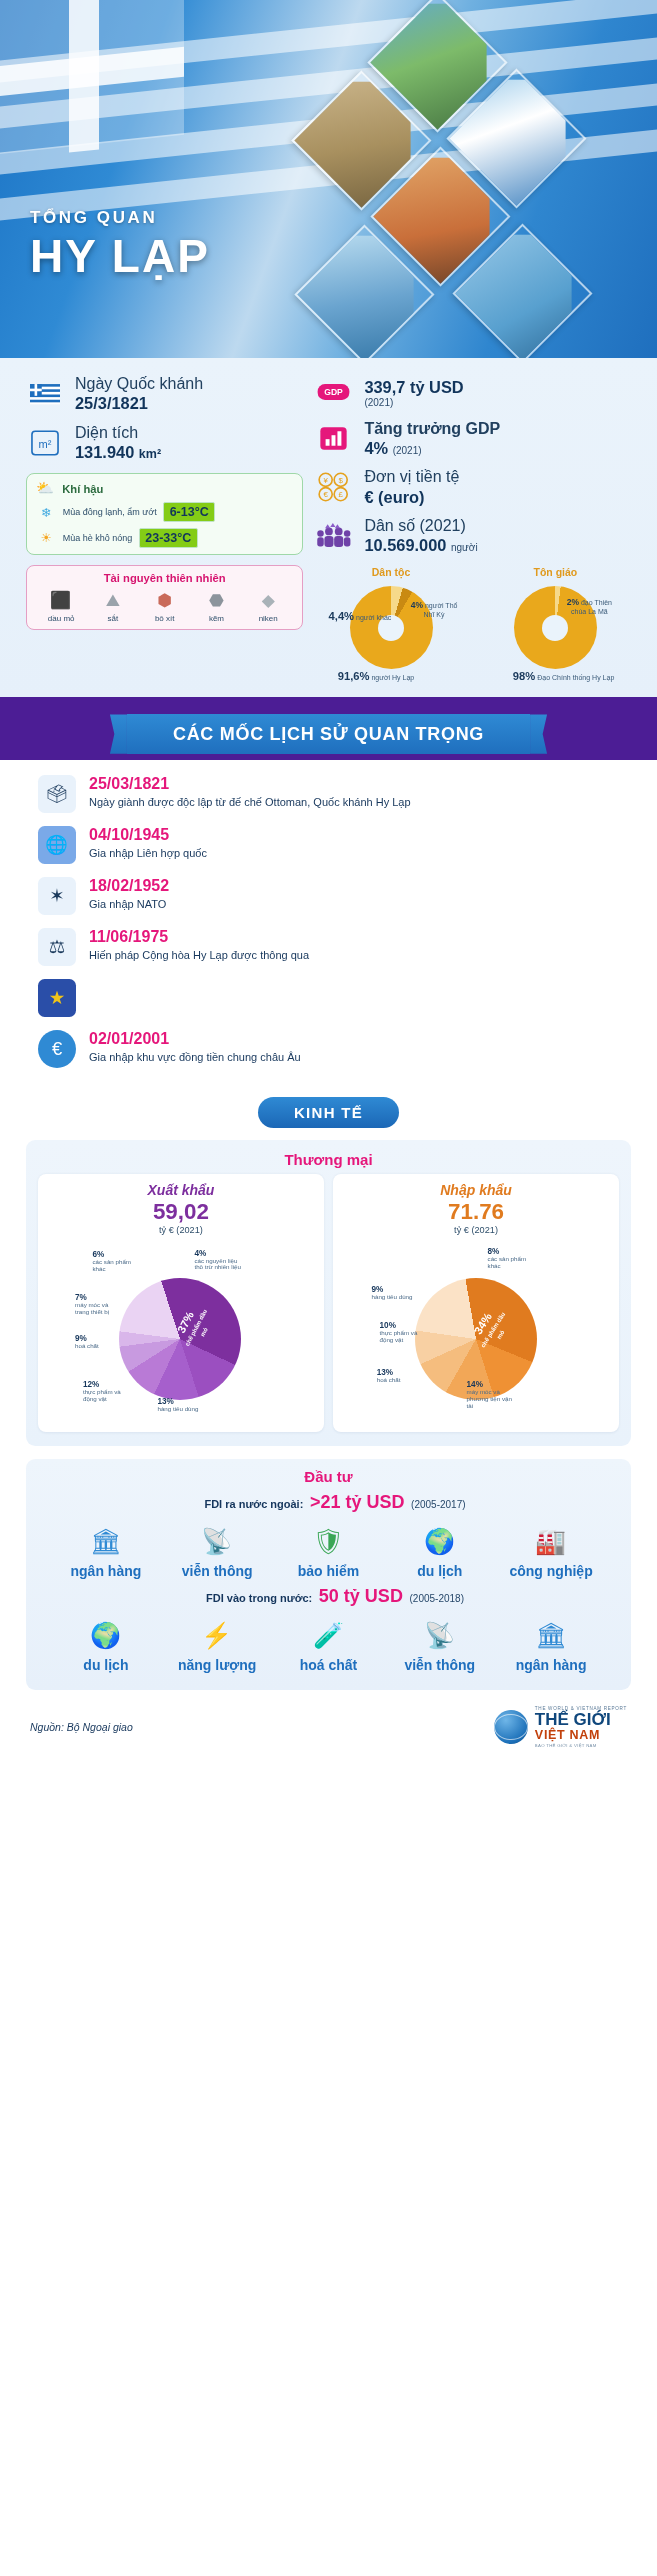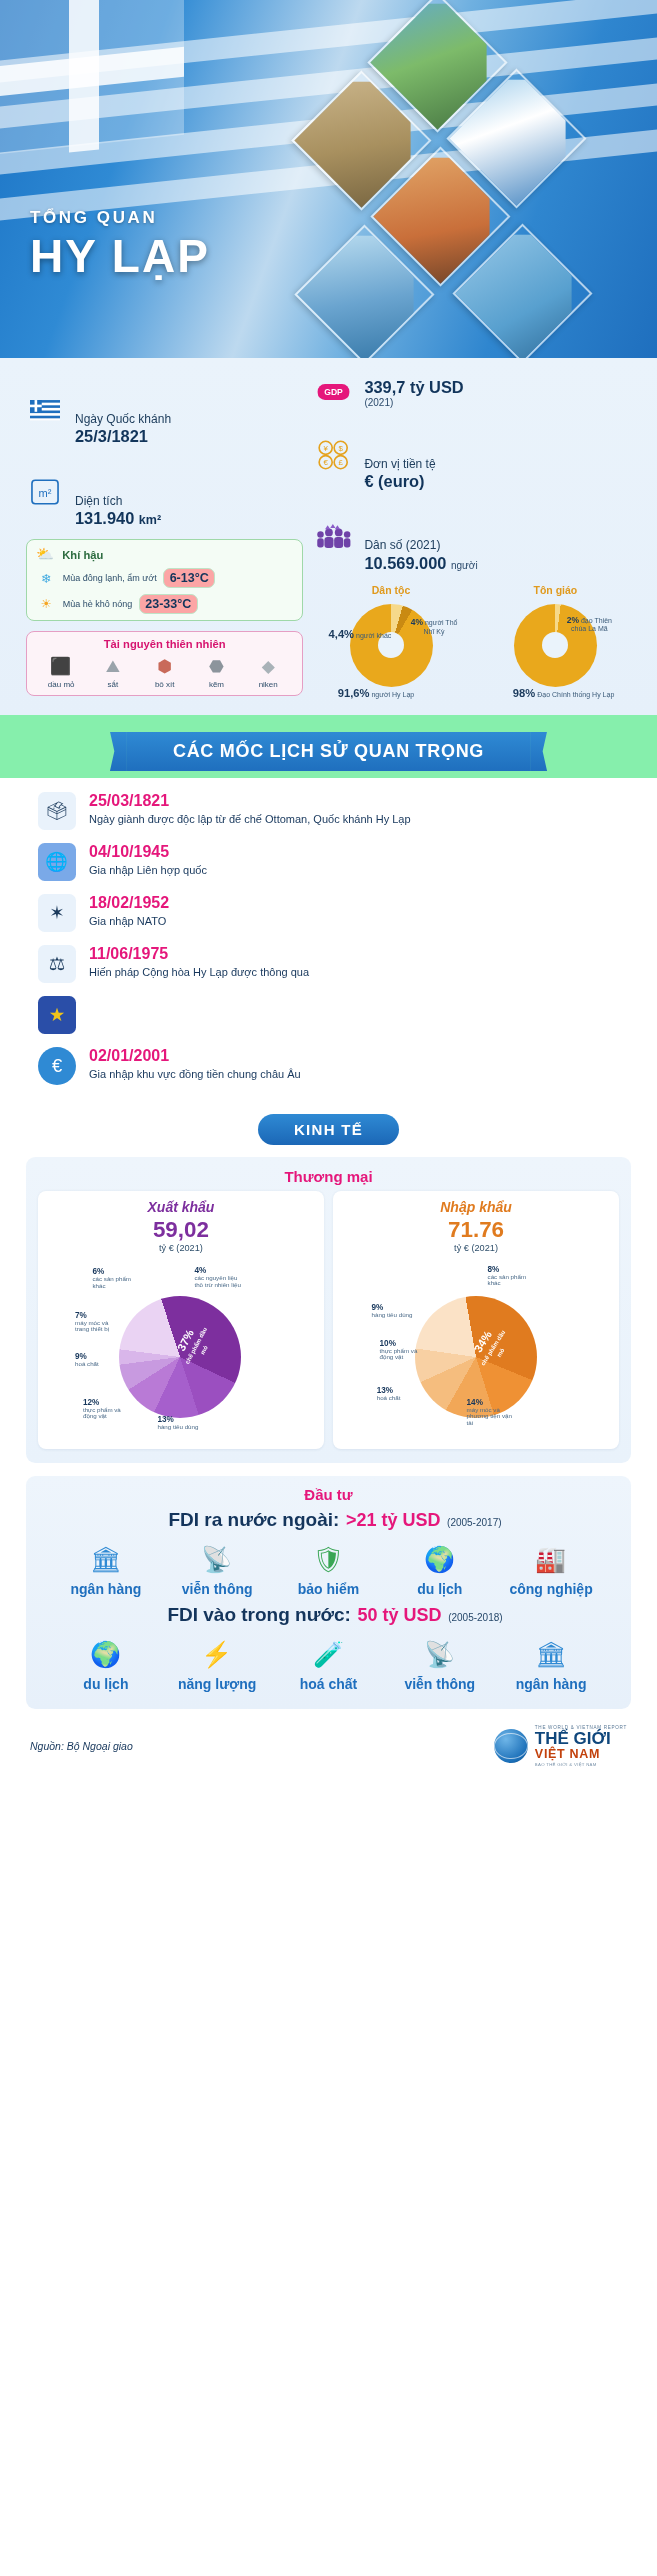--- a/index.html
+++ b/index.html
@@ -82,38 +82,38 @@
     display: flex; gap: 12px;
   }
   .facts-left { width: 283px; }
   .facts-right { width: 322px; }
 
   .fact-row { display: flex; align-items: center; gap: 12px; margin-bottom: 10.5px; }
   .fact-ico {
     width: 37px; height: 34px; flex: none;
     display: flex; align-items: center; justify-content: center;
   }
-  .fact-text .lbl { font-size: 12px; color: #21405f; margin-top: 37px; }
+  .fact-text .lbl { font-size: 16px; color: #21405f; }
   .fact-text .val { font-size: 16.4px; font-weight: bold; color: #12355b; margin-top: 1.3px; }
   .fact-text .val .unit { font-size: 12.5px; font-weight: bold; }
   .fact-text .yr { font-size: 10px; font-weight: normal; color: #2b4a6b; }
 
   .pink { color: #e5177b; }
   .pink-dark { color: #d6146f; }
 
   .climate {
     border: 1.3px solid #9fd8a8; border-radius: 8px; background: #f4fcf5;
     padding: 6.6px 9.2px; margin-top: 2.6px;
   }
   .climate-title { display: flex; align-items: center; gap: 8px; font-size: 11.2px; color: #2c6b3f; font-weight: bold; }
   .climate-row { display: flex; align-items: center; gap: 6.6px; margin-top: 5.3px; }
   .climate-row .ci { width: 20px; text-align: center; font-size: 12.5px; }
   .climate-row .ct { font-size: 9px; color: #2f4f6b; }
   .climate-row .cv { font-size: 12.5px; font-weight: bold; color: #12355b; }
-  .temp-box { border: 0.7px solid #bfe3c6; border-radius: 7px; padding: 2px 5.3px; background:#fca5a5; }
+  .temp-box { border: 0.7px solid #bfe3c6; border-radius: 2px; padding: 2px 5.3px; background:#84cc16; }
 
   .res {
     border: 1.3px solid #e59ec4; border-radius: 8px; background: #fdf3f8;
     padding: 6.6px 9.2px; margin-top: 9.2px;
   }
   .res-title { color: #d6146f; font-weight: bold; font-size: 11.2px; text-align: center; }
   .res-items { display: flex; justify-content: space-between; margin-top: 5.3px; }
   .res-item { text-align: center; width: 50px; }
   .res-item .box { height: 22.4px; display:flex; align-items:center; justify-content:center; font-size: 17px; }
   .res-item .nm { font-size: 8px; color: #2f4f6b; margin-top: 2px; }
@@ -125,21 +125,21 @@
   .donut { width: 83px; height: 83px; border-radius: 50%; margin: 8px auto 0 auto; position: relative; }
   .donut::after {
     content:""; position:absolute; left:50%; top:50%; width:26px;height:26px;
     background:#eaf3fb; border-radius:50%; transform: translate(-50%,-50%);
   }
   .dlab { position: absolute; font-size: 7px; line-height: 1.15; color: #3a5a78; }
   .dlab b { font-size: 8.5px; color: #1b3a5c; }
   .dlab.big b { font-size: 11.2px; }
 
   
-  .banner-wrap { background:#86efac; padding: 17px 0 6.6px 0; display:flex; justify-content:center; }
+  .banner-wrap { background:#4c1d95; padding: 17px 0 6.6px 0; display:flex; justify-content:center; }
   .banner {
     position: relative; background: linear-gradient(180deg,#2f8ad4,#1f6fbe);
     color: #fff; font-size: 18px; font-weight: bold; letter-spacing: 0.7px;
     padding: 9.2px 46px; text-align:center;
   }
   .banner::before, .banner::after{
     content:""; position:absolute; top:0; width:17px; height:100%;
     background: linear-gradient(180deg,#2f8ad4,#1f6fbe);
   }
   .banner::before { left:-17px; clip-path: polygon(0 0,100% 0,100% 100%,0 100%,26% 50%); }
@@ -175,21 +175,21 @@
   .pie { position:absolute; left: 47px; top: 39px; width: 122px; height: 122px; border-radius: 50%; }
   .pie-lab { position:absolute; font-size: 8.2px; font-weight: bold; color:#17375c; line-height:1.1; }
   .pie-lab small { display:block; font-weight: normal; font-size: 6.2px; color:#4a6a88; max-width: 49px; }
   .in-lab { position:absolute; color:#fff; font-size: 8px; font-weight: bold; text-align:center; line-height:1.15; }
   .in-lab b { font-size: 11.2px; display:block; }
 
   
   .invest { margin: 13px 26px 0 26px; background: linear-gradient(180deg,#eef5fc,#e7f0fa); border-radius: 9.2px; padding: 9.2px 12px 13px 12px; }
   .invest-title { text-align:center; font-size: 15px; font-weight: bold; color:#e5177b; margin-bottom: 6.6px; }
   .inv-line { display:flex; align-items: baseline; justify-content:center; gap: 6.6px; flex-wrap: wrap; }
-  .inv-line .lb { font-size: 19px; font-weight: bold; color:#14355c;margin-left:13px; }
+  .inv-line .lb { font-size: 11px; font-weight: bold; color:#14355c;margin-left:13px; }
   .inv-line .vl { font-size: 18px; font-weight: bold; color:#e5177b; }
   .inv-line .yr { font-size: 10px; color:#27486a; }
   .inv-icons { display:flex; justify-content: space-between; margin: 8px 18.4px 4px 18.4px; }
   .inv-item { width: 99px; text-align:center; }
   .inv-item .ibox { height: 41px; display:flex; align-items:center; justify-content:center; font-size: 25px; }
   .inv-item .inm { font-size: 14px; color:#1f6fbe; font-weight: bold; margin-top: 1.3px; }
 
   
   .footer { display:flex; align-items:center; justify-content: space-between; padding: 16px 30px 20px 30px; }
   .src { font-size: 10.5px; font-style: italic; color:#17375c; }
@@ -334,20 +334,35 @@
             <rect x="1" y="3" width="48" height="24" rx="11" fill="#e5177b"></rect>
             <text x="25" y="20" font-size="13" fill="#fff" text-anchor="middle" font-weight="bold" font-family="Liberation Sans">GDP</text>
           </svg>
         </div>
         <div class="fact-text">
           <div class="val pink-dark"><span>339,7 tỷ USD</span></div>
           <div class="yr">(2021)</div>
         </div>
       </div>
 
+      <div class="fact-row">
+        <div class="fact-ico">
+          <svg width="29" height="25" viewBox="0 0 44 38">
+            <rect x="2" y="2" width="40" height="34" rx="6" fill="#e5177b"></rect>
+            <rect x="10" y="20" width="6" height="10" fill="#fff"></rect>
+            <rect x="19" y="14" width="6" height="16" fill="#fff"></rect>
+            <rect x="28" y="8" width="6" height="22" fill="#fff"></rect>
+          </svg>
+        </div>
+        <div class="fact-text">
+          <div class="lbl pink" style="font-weight:bold;">Tăng trưởng GDP</div>
+          <div class="val pink-dark"><span>4%</span>
+            <span class="yr">(2021)</span></div>
+        </div>
+      </div>
 
       <div class="fact-row">
         <div class="fact-ico">
           <svg width="33" height="30" viewBox="0 0 50 46">
             <circle cx="13" cy="12" r="10" fill="none" stroke="#e5a21e" stroke-width="2.5"></circle>
             <text x="13" y="17" font-size="12" fill="#e5a21e" text-anchor="middle" font-family="Liberation Sans">¥</text>
             <circle cx="36" cy="12" r="10" fill="none" stroke="#e5a21e" stroke-width="2.5"></circle>
             <text x="36" y="17" font-size="12" fill="#e5a21e" text-anchor="middle" font-family="Liberation Sans">$</text>
             <circle cx="13" cy="34" r="10" fill="none" stroke="#e5a21e" stroke-width="2.5"></circle>
             <text x="13" y="39" font-size="12" fill="#e5a21e" text-anchor="middle" font-family="Liberation Sans">€</text>

